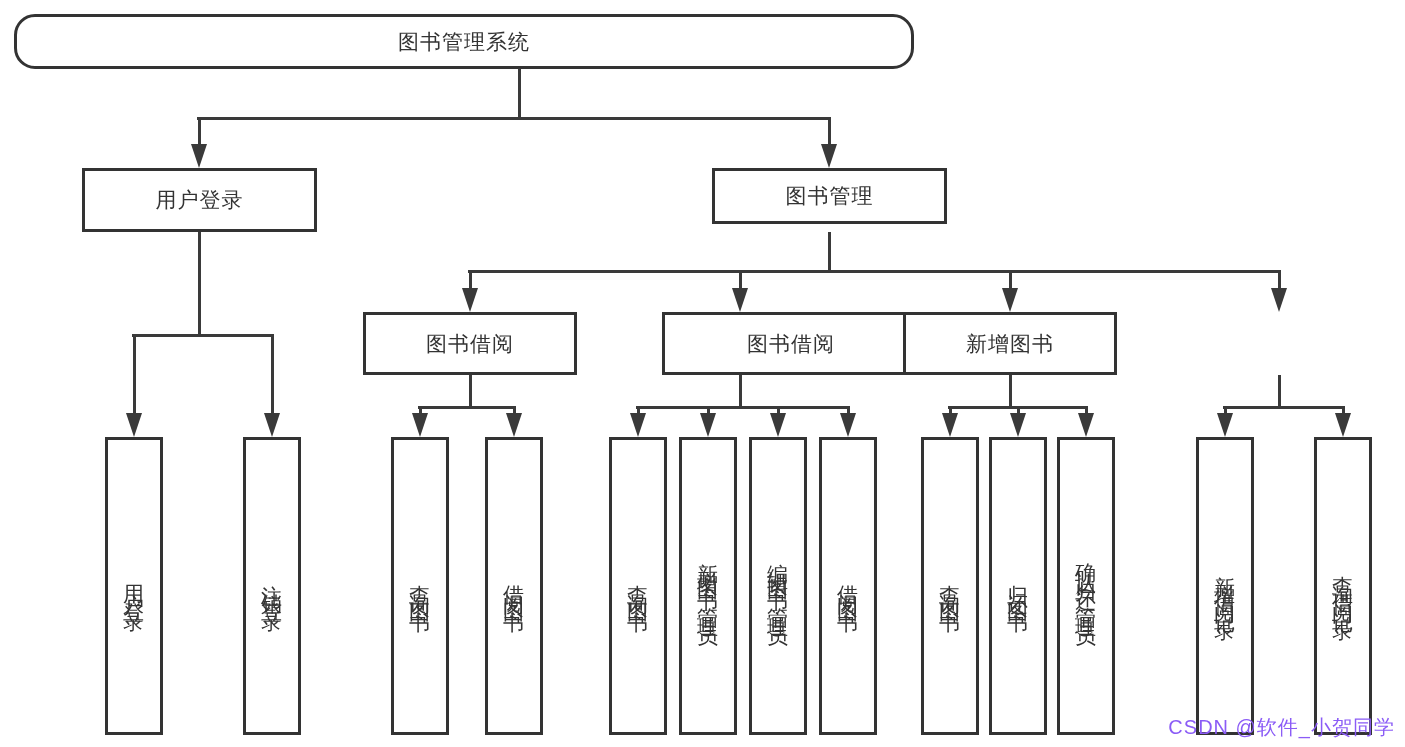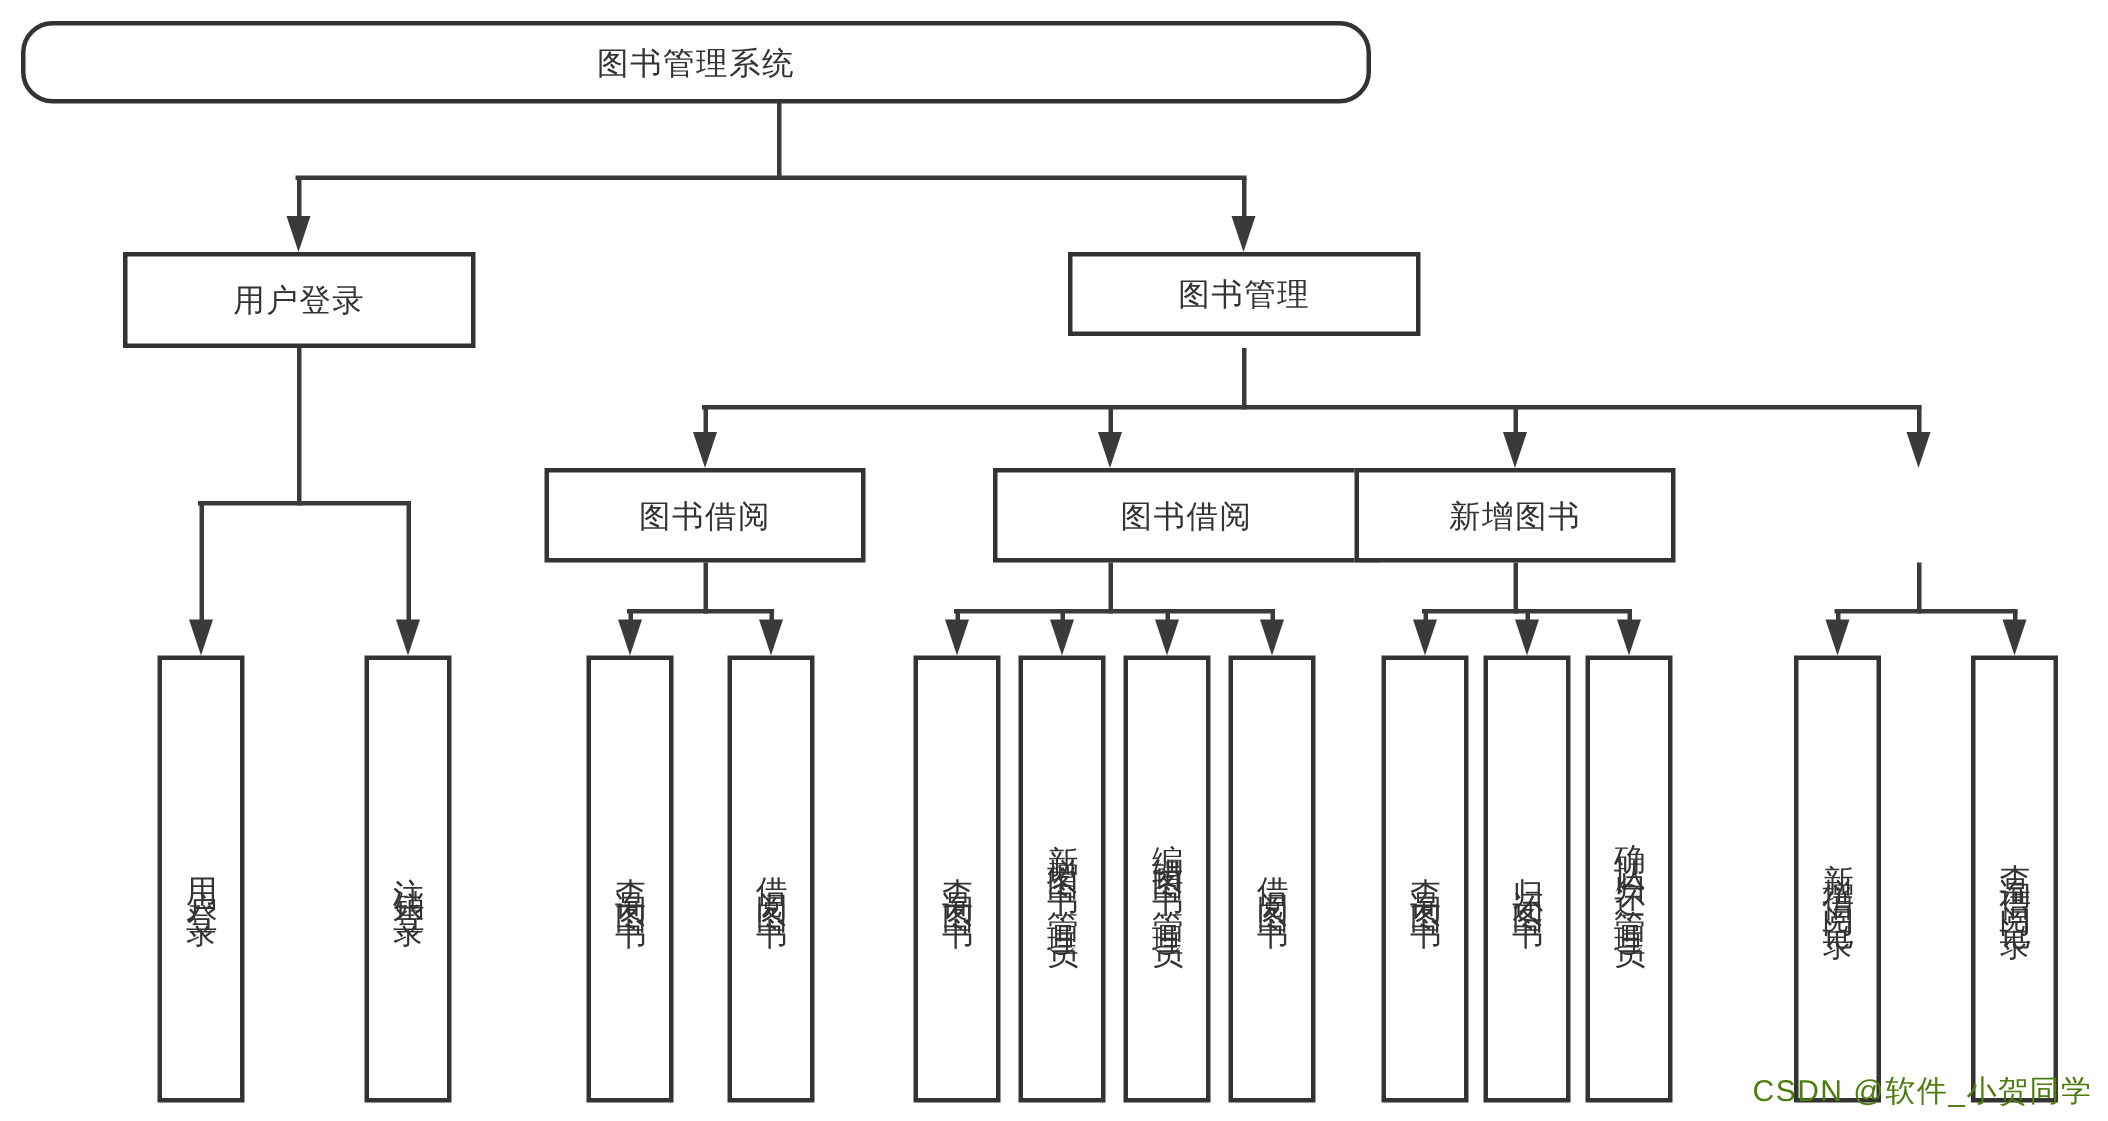--- a/index.html
+++ b/index.html
@@ -52,21 +52,21 @@
     width: 0; height: 0;
     border-left: 8px solid transparent;
     border-right: 8px solid transparent;
     border-top: 24px solid #3a3a3a;
   }
   #watermark {
     position: absolute;
     right: 10px;
     bottom: 6px;
     font-size: 20px;
-    color: #4d7c0f;
+    color: #8b5cf6;
     letter-spacing: 1px;
     z-index: 5;
   }
 </style>
 </head>
 <body>
 
 <div id="canvas">
 
   <div class="hnode" style="left:14px; top:14px; width:900px; height:55px;border-radius:21px;">图书管理系统</div>

